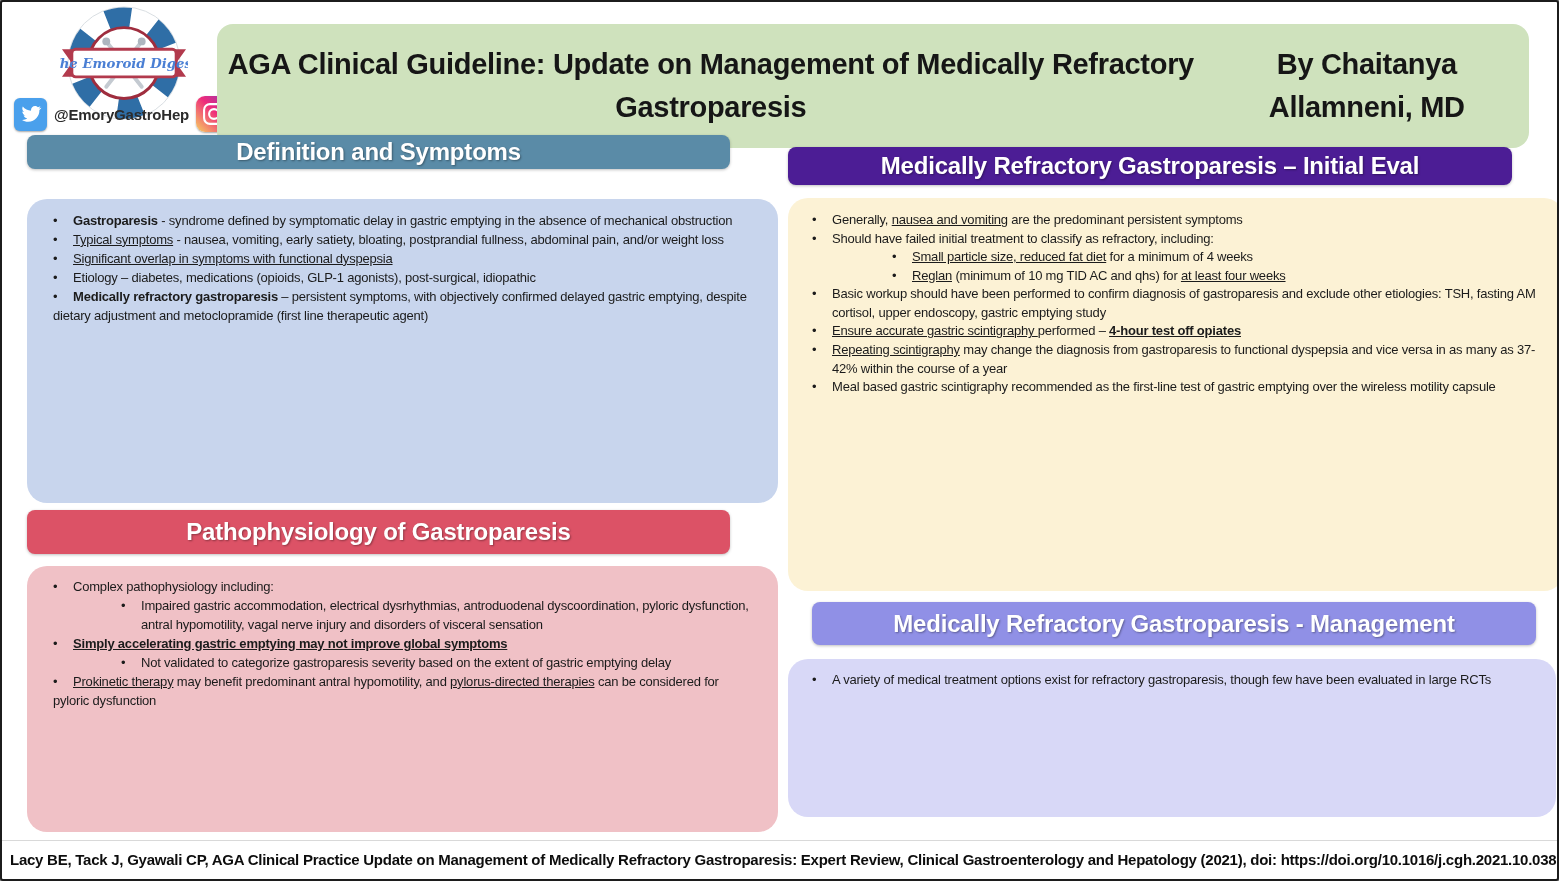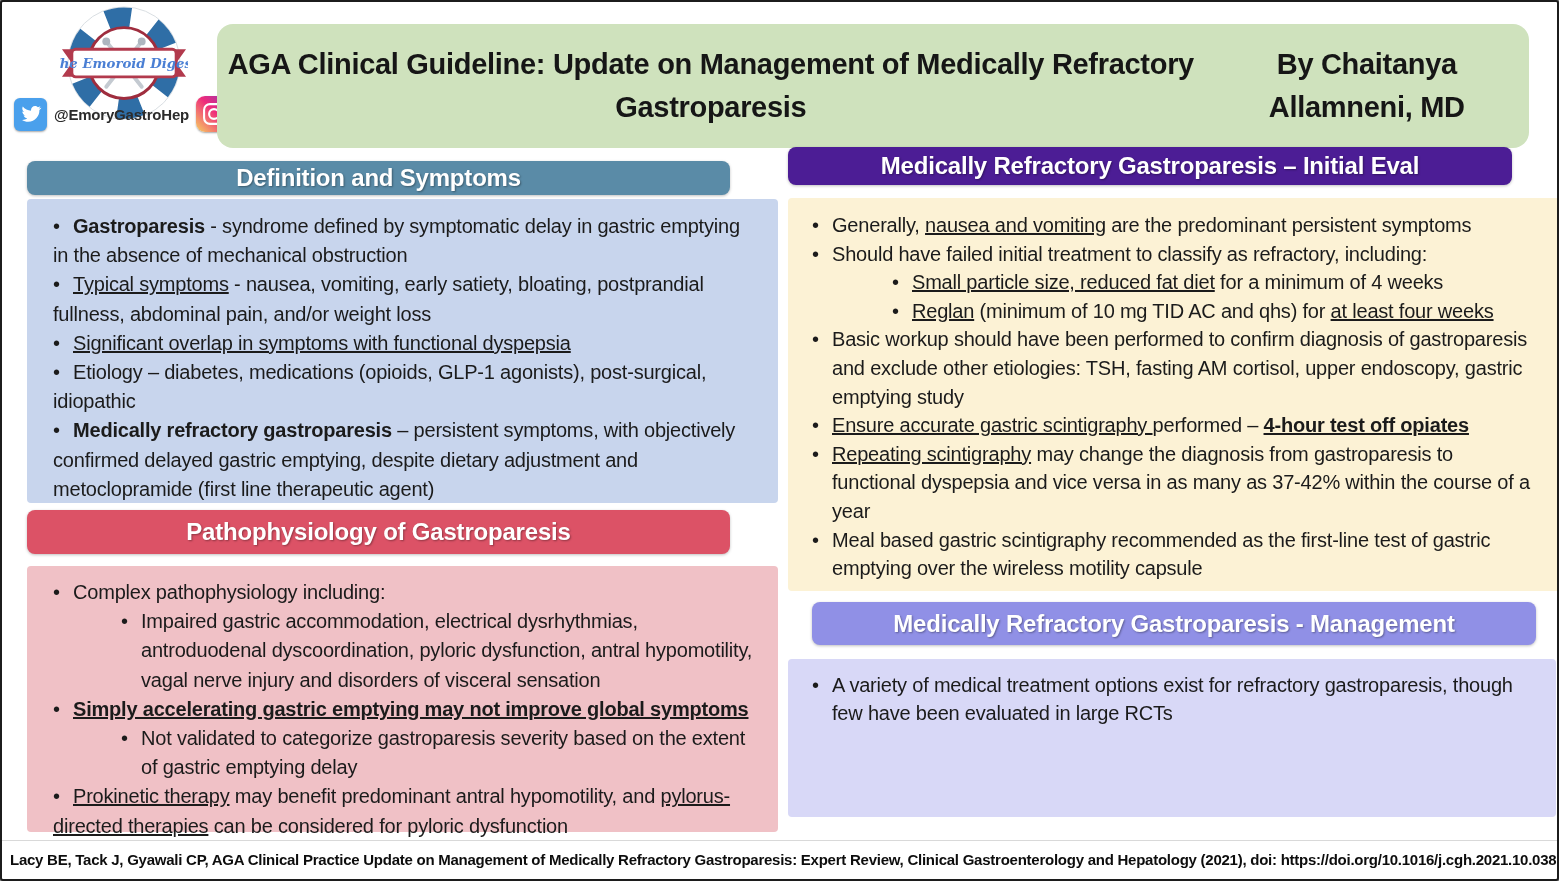--- a/index.html
+++ b/index.html
@@ -36,26 +36,26 @@
   }
   
   .sec-header {
     position:absolute; border-radius:8px;
     display:flex; align-items:center; justify-content:center;
     color:#ffffff; font-weight:bold; font-size:24px; letter-spacing:-0.2px;
     text-shadow:1px 1px 2px rgba(0,0,0,.35);
     box-shadow:0 1px 3px rgba(0,0,0,.25);
   }
   .sec-body {
-    position:absolute; border-radius:4px;
-    font-size:20px; letter-spacing:-0.2px;
+    position:absolute; border-radius:20px;
+    font-size:13px; letter-spacing:-0.2px;
   }
   .left-col  { left:25px;  width:703px; }
   .right-col { left:786px; width:724px; }
-  #sec0-h { top:159px; height:34px; }
+  #sec0-h { top:133px; height:34px; }
   #sec0-b { top:197px; height:291px; padding:13px 22px 0 26px; line-height:1.46; }
   #sec1-h { top:508px; height:44px; }
   #sec1-b { top:564px; height:254px; padding:12px 22px 0 26px; line-height:1.46; }
   #sec2-h { top:145px; height:38px; }
   #sec2-b { top:196px; height:380px; padding:13px 28px 0 24px; line-height:1.43; }
   #sec3-h { top:600px; height:43px; }
   #sec3-b { top:657px; height:146px; padding:12px 20px 0 24px; line-height:1.42; }
   
   .bullet { padding-left:20px; text-indent:-20px; }
   .bullet .marker { display:inline-block; width:20px; text-indent:0; }

